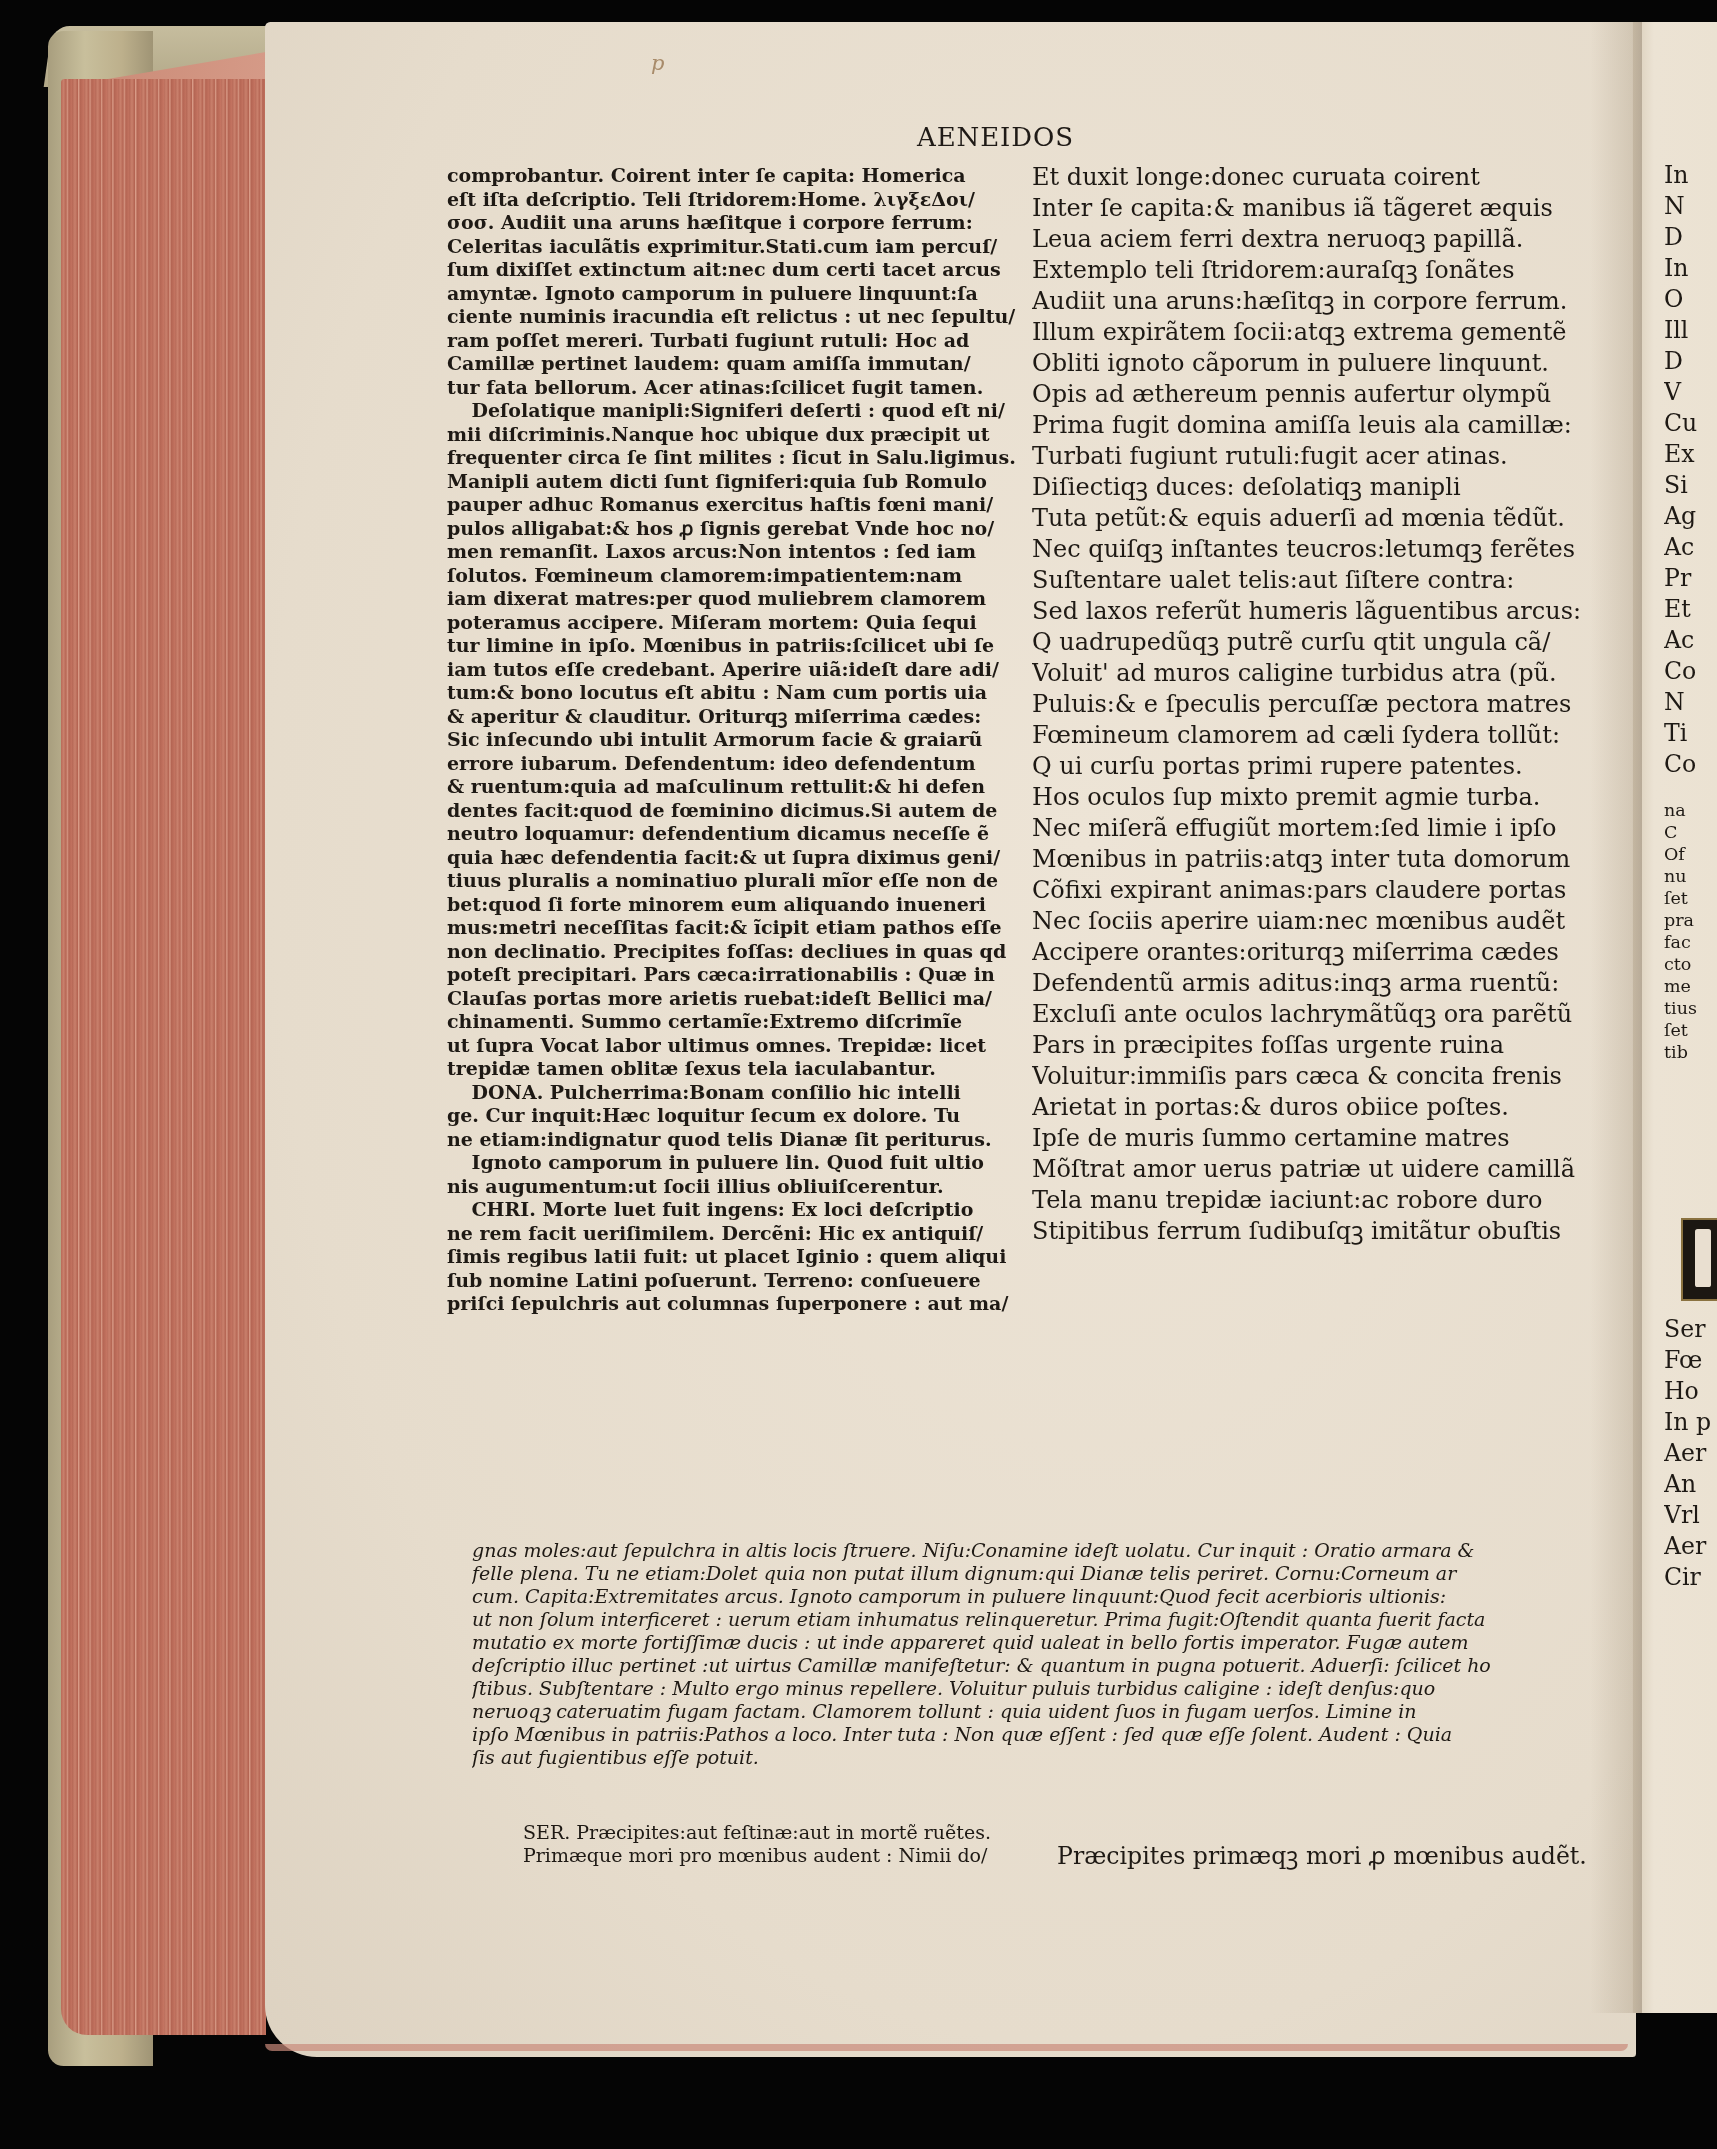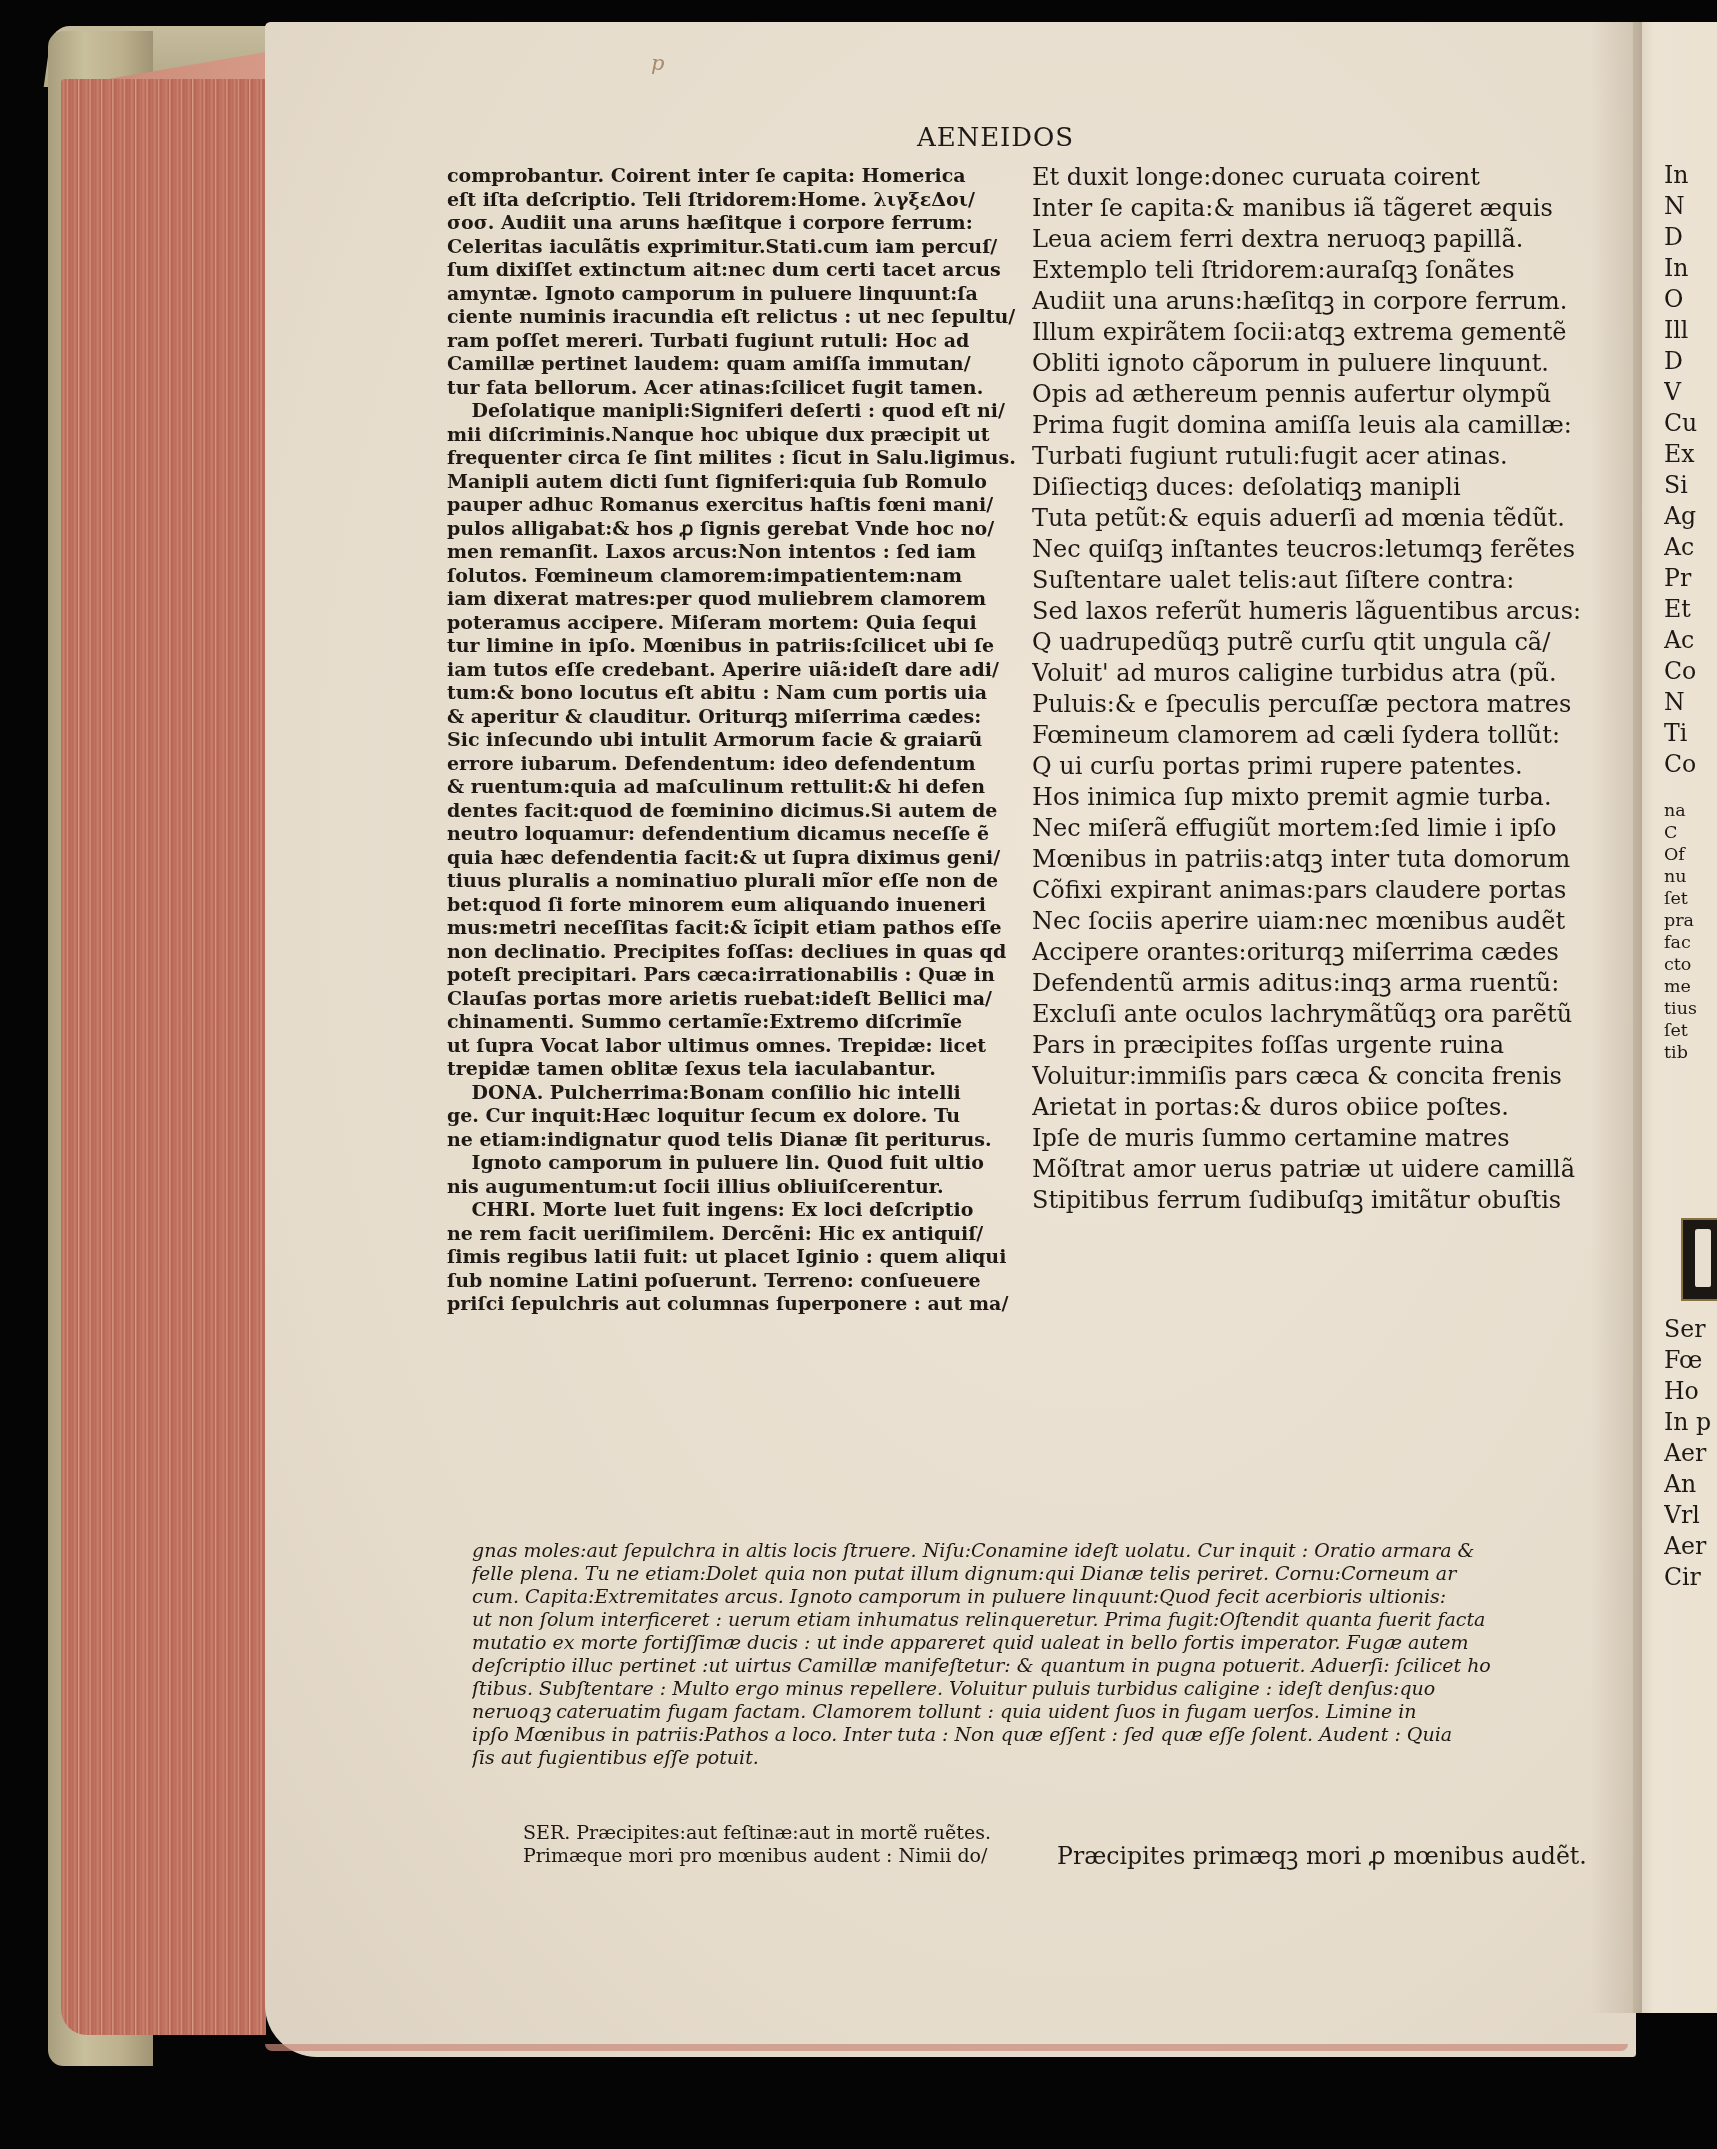--- a/index.html
+++ b/index.html
@@ -162,33 +162,34 @@
     <span class="line">Diſiectiqꝫ duces: deſolatiqꝫ manipli</span>
     <span class="line">Tuta petũt:&amp; equis aduerſi ad mœnia tẽdũt.</span>
     <span class="line">Nec quiſqꝫ inſtantes teucros:letumqꝫ ferẽtes</span>
     <span class="line">Suſtentare ualet telis:aut ſiſtere contra:</span>
     <span class="line">Sed laxos referũt humeris lãguentibus arcus:</span>
     <span class="line">Q uadrupedũqꝫ putrẽ curſu qtit ungula cã/</span>
     <span class="line">Voluit' ad muros caligine turbidus atra (pũ.</span>
     <span class="line">Puluis:&amp; e ſpeculis percuſſæ pectora matres</span>
     <span class="line">Fœmineum clamorem ad cæli ſydera tollũt:</span>
     <span class="line">Q ui curſu portas primi rupere patentes.</span>
-    <span class="line">Hos inimica ſup mixto premit agmie turba.</span>
+    <span class="line">Hos oculos ſup mixto premit agmie turba.</span>
     <span class="line">Nec miſerã effugiũt mortem:ſed limie i ipſo</span>
     <span class="line">Mœnibus in patriis:atqꝫ inter tuta domorum</span>
     <span class="line">Cõfixi expirant animas:pars claudere portas</span>
     <span class="line">Nec ſociis aperire uiam:nec mœnibus audẽt</span>
     <span class="line">Accipere orantes:oriturqꝫ miſerrima cædes</span>
     <span class="line">Defendentũ armis aditus:inqꝫ arma ruentũ:</span>
     <span class="line">Excluſi ante oculos lachrymãtũqꝫ ora parẽtũ</span>
     <span class="line">Pars in præcipites foſſas urgente ruina</span>
     <span class="line">Voluitur:immiſis pars cæca &amp; concita frenis</span>
     <span class="line">Arietat in portas:&amp; duros obiice poſtes.</span>
     <span class="line">Ipſe de muris ſummo certamine matres</span>
     <span class="line">Mõſtrat amor uerus patriæ ut uidere camillã</span>
+    <span class="line">Tela manu trepidæ iaciunt:ac robore duro</span>
     <span class="line">Stipitibus ferrum ſudibuſqꝫ imitãtur obuſtis</span>
   </div>
 <div class="col commentary-full" id="commentary-full">
     <span class="line">gnas moles:aut ſepulchra in altis locis ſtruere.  Niſu:Conamine ideſt uolatu.  Cur inquit : Oratio armara &amp;</span>
     <span class="line">felle plena.  Tu ne etiam:Dolet quia non putat illum dignum:qui Dianæ telis periret.  Cornu:Corneum ar</span>
     <span class="line">cum.  Capita:Extremitates arcus.  Ignoto camporum in puluere linquunt:Quod fecit acerbioris ultionis:</span>
     <span class="line">ut non ſolum interficeret : uerum etiam inhumatus relinqueretur.  Prima fugit:Oſtendit quanta fuerit facta</span>
     <span class="line">mutatio ex morte fortiſſimæ ducis : ut inde appareret quid ualeat in bello fortis imperator. Fugæ autem</span>
     <span class="line">deſcriptio illuc pertinet :ut uirtus Camillæ manifeſtetur: &amp; quantum in pugna potuerit.  Aduerſi: ſcilicet ho</span>
     <span class="line">ſtibus.  Subſtentare : Multo ergo minus repellere.   Voluitur puluis turbidus caligine : ideſt denſus:quo</span>

